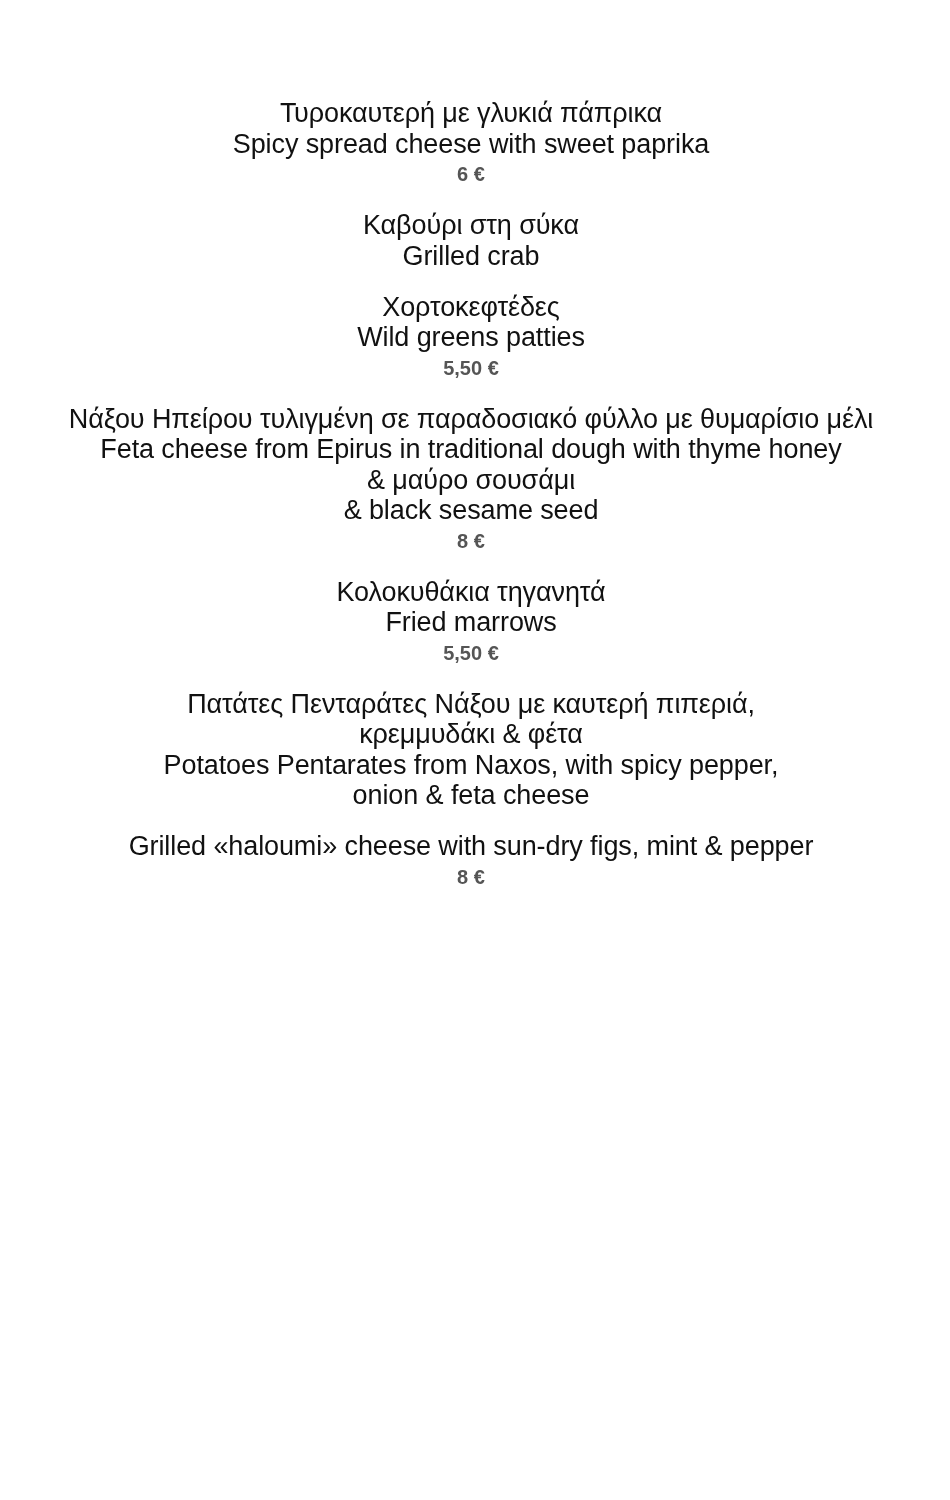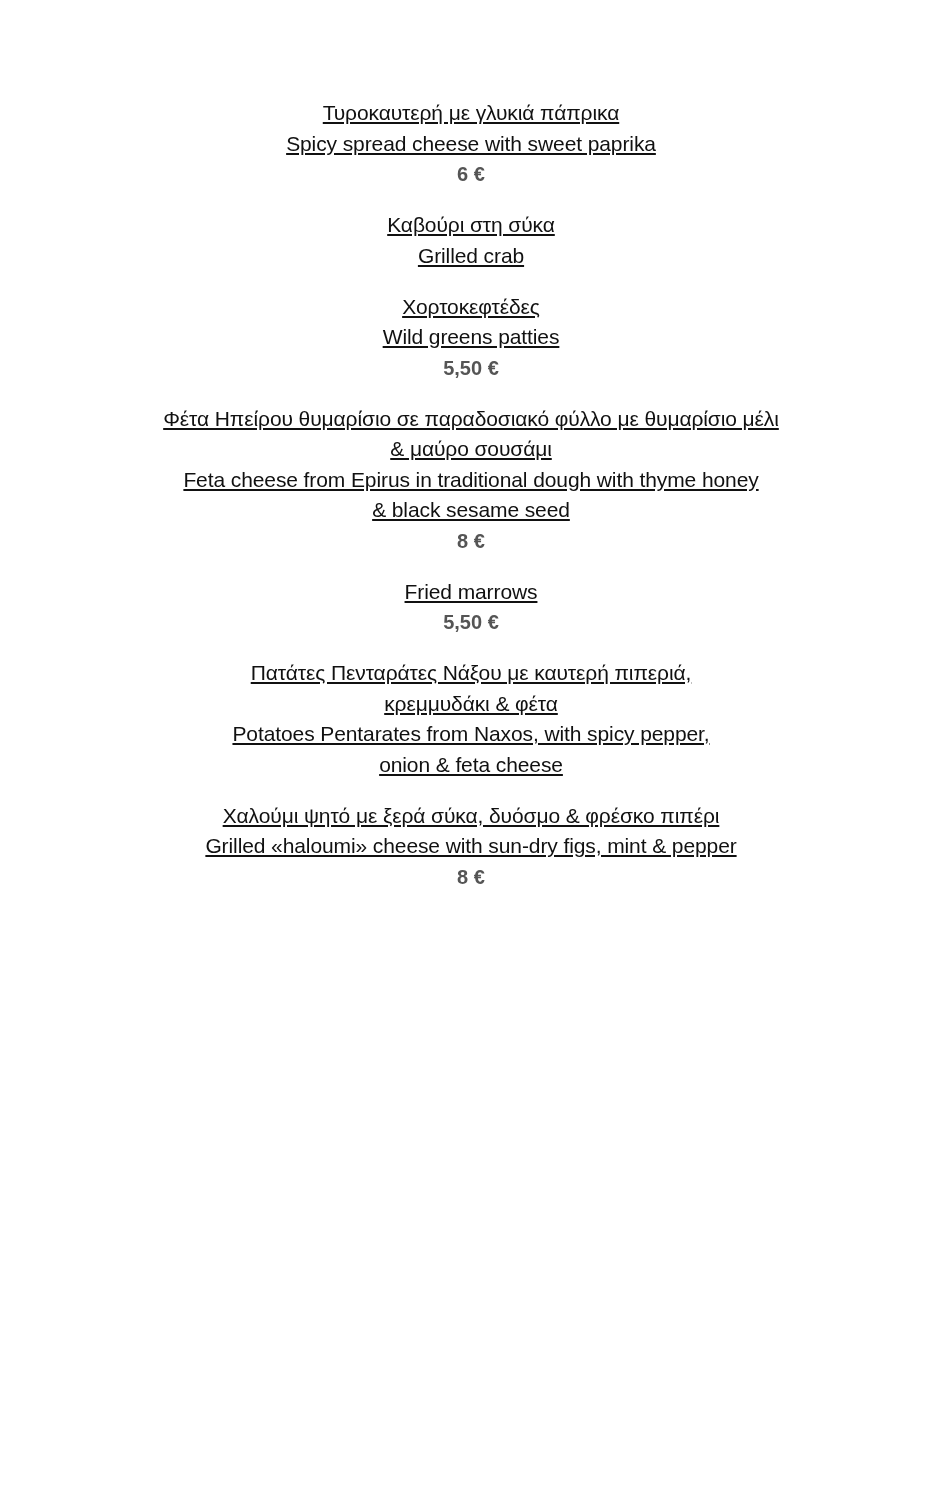--- a/index.html
+++ b/index.html
@@ -1,20 +1,20 @@
 <!DOCTYPE html>
 <html><head>
 <meta charset="utf-8">
 <style>
   html, body { margin: 0; padding: 0; background: #ffffff; }
   body { width: 950px; height: 1500px; position: relative; overflow: hidden;
          font-family: "Liberation Sans", "DejaVu Sans", sans-serif; color: #111; }
   .menu { position: absolute; top: 98px; left: 0; width: 942px; text-align: center; }
   .item { margin-bottom: 20.5px; }
-  .line { font-size: 21px; line-height: 30.5px; white-space: nowrap; letter-spacing: -0.1px; text-decoration: underline; }
+  .line { font-size: 27px; line-height: 30.5px; white-space: nowrap; letter-spacing: -0.1px; }
   .price { font-size: 20px; line-height: 30.5px; font-weight: bold; color: #555555; }
 </style>
 </head>
 <body>
 
 <div class="menu">
   <div class="item">
     <div class="line">Τυροκαυτερή με γλυκιά πάπρικα</div>
     <div class="line">Spicy spread cheese with sweet paprika</div>
     <div class="price">6 €</div>
@@ -22,34 +22,34 @@
   <div class="item">
     <div class="line">Καβούρι στη σύκα</div>
     <div class="line">Grilled crab</div>
   </div>
   <div class="item">
     <div class="line">Χορτοκεφτέδες</div>
     <div class="line">Wild greens patties</div>
     <div class="price">5,50 €</div>
   </div>
   <div class="item">
-    <div class="line">Φέτα Ηπείρου θυμαρίσιο σε παραδοσιακό φύλλο με θυμαρίσιο μέλι</div>
+    <div class="line">Νάξου Ηπείρου τυλιγμένη σε παραδοσιακό φύλλο με θυμαρίσιο μέλι</div>
+    <div class="line">Feta cheese from Epirus in traditional dough with thyme honey</div>
     <div class="line">&amp; μαύρο σουσάμι</div>
-    <div class="line">Feta cheese from Epirus in traditional dough with thyme honey</div>
     <div class="line">&amp; black sesame seed</div>
     <div class="price">8 €</div>
   </div>
   <div class="item">
+    <div class="line">Κολοκυθάκια τηγανητά</div>
     <div class="line">Fried marrows</div>
     <div class="price">5,50 €</div>
   </div>
   <div class="item">
     <div class="line">Πατάτες Πενταράτες Νάξου με καυτερή πιπεριά,</div>
     <div class="line">κρεμμυδάκι &amp; φέτα</div>
     <div class="line">Potatoes Pentarates from Naxos, with spicy pepper,</div>
     <div class="line">onion &amp; feta cheese</div>
   </div>
   <div class="item">
-    <div class="line">Χαλούμι ψητό με ξερά σύκα, δυόσμο &amp; φρέσκο πιπέρι</div>
     <div class="line">Grilled «haloumi» cheese with sun-dry figs, mint &amp; pepper</div>
     <div class="price">8 €</div>
   </div>
 </div>
 
 </body></html>

